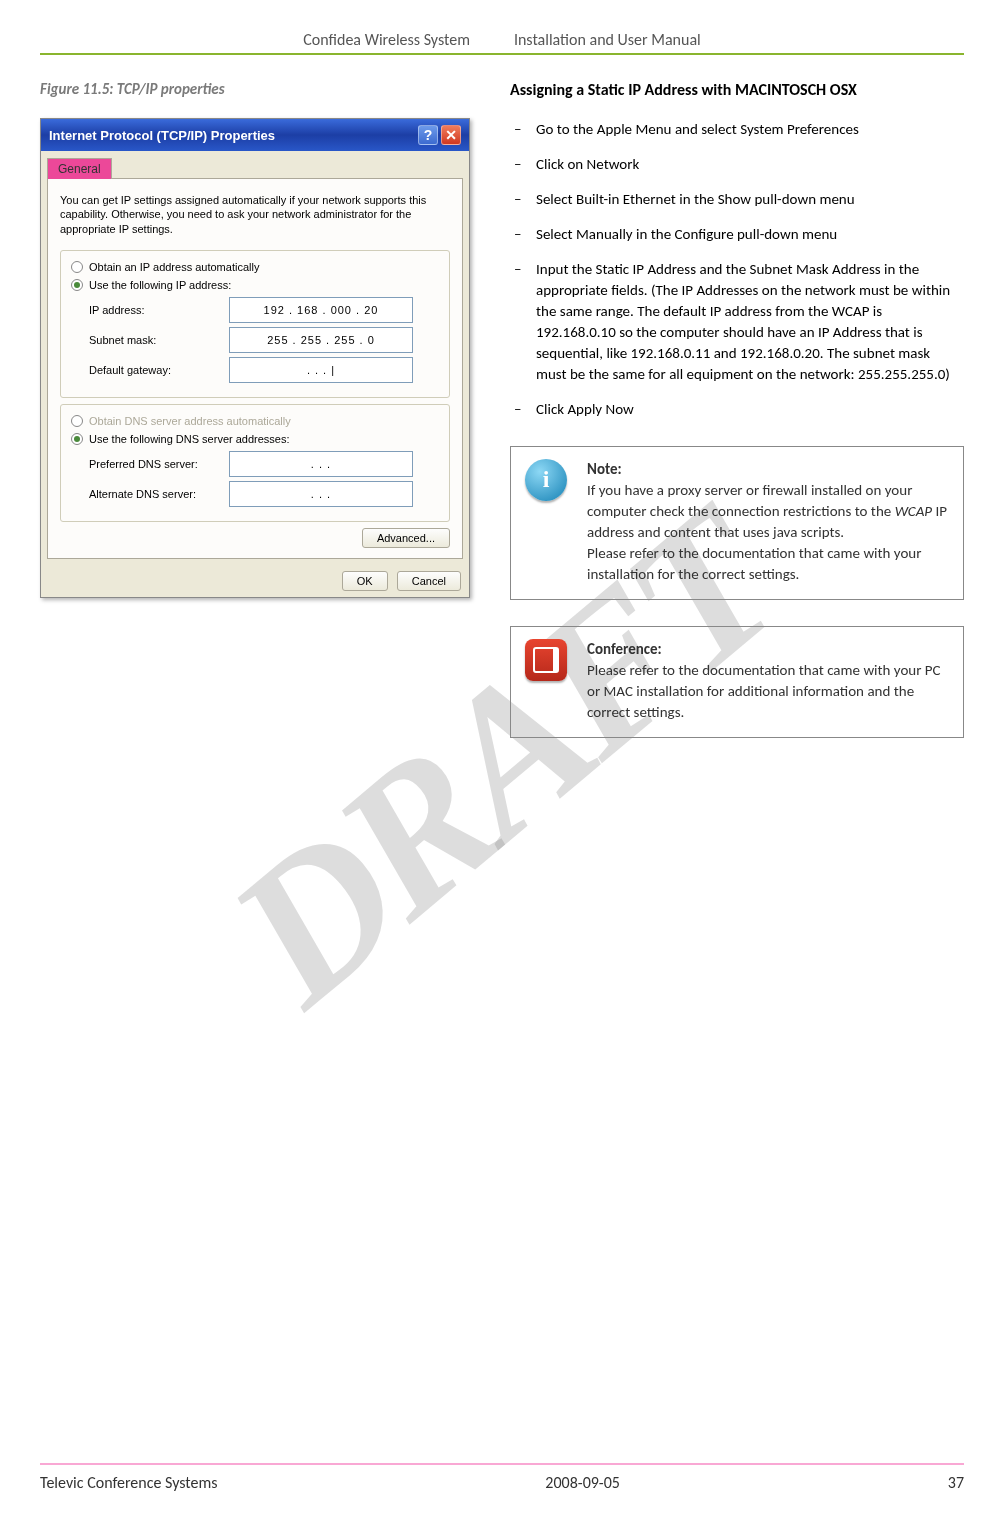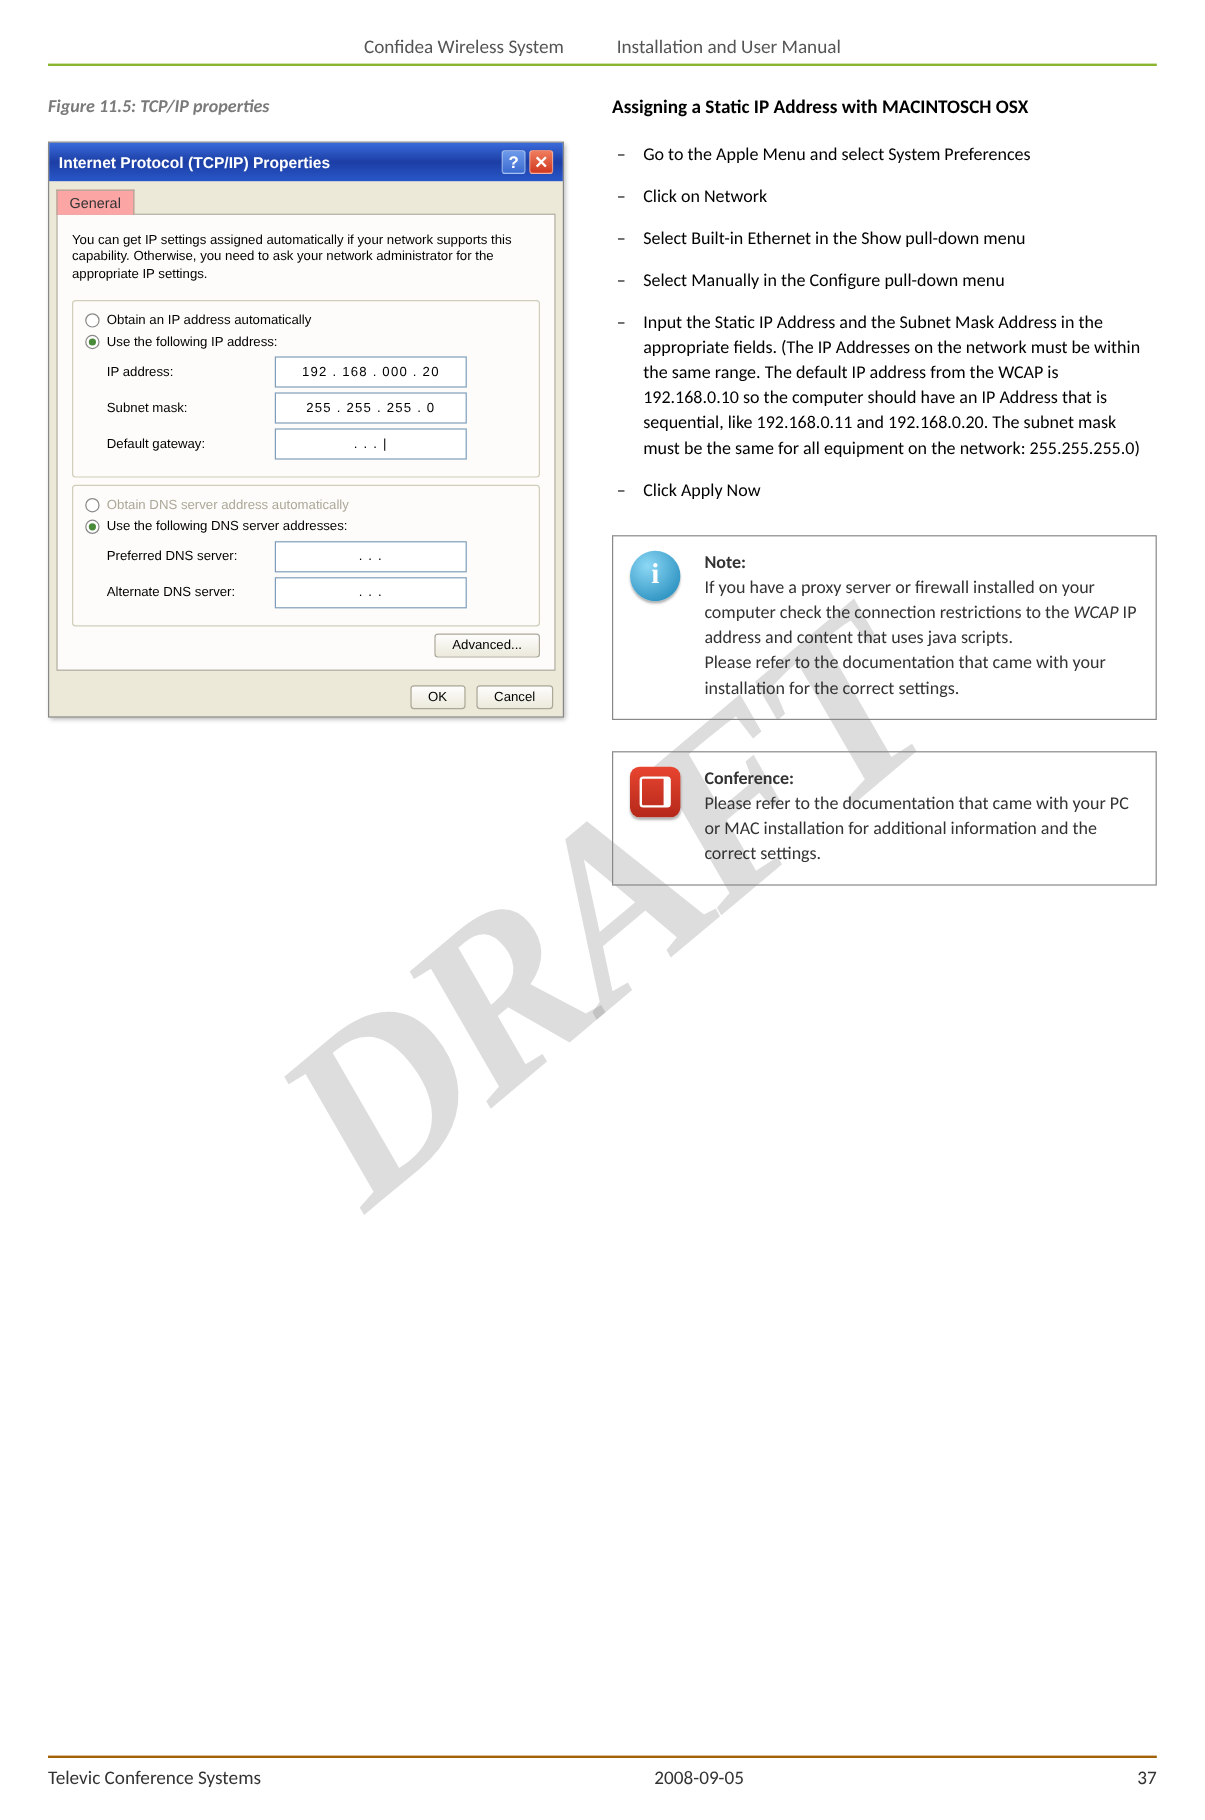--- a/index.html
+++ b/index.html
@@ -40,21 +40,21 @@
   }
   .footer {
     position: absolute;
     bottom: 25px;
     left: 40px;
     right: 40px;
     display: flex;
     justify-content: space-between;
     font-size: 16px;
     color: #333;
-    border-top: 2px solid #a16207;
+    border-top: 2px solid #f9a8d4;
     padding-top: 8px;
     z-index: 1;
   }
   .content {
     display: flex;
     gap: 30px;
     margin-top: 25px;
     position: relative;
     z-index: 1;
   }
@@ -94,21 +94,21 @@
     color: #fff;
     font-weight: bold;
     font-size: 14px;
     border: 1px solid rgba(255,255,255,0.4);
   }
   .help-btn { background: linear-gradient(#6d9aea,#3c6bd0); }
   .close-btn { background: linear-gradient(#f07c5c,#d03820); }
   .tab-strip { padding: 6px 6px 0 6px; }
   .tab {
     display: inline-block;
-    background: #fca5a5;
+    background: #ec4899;
     border: 1px solid #aca899;
     border-bottom: none;
     padding: 3px 10px;
     font-size: 12px;
     font-family: Tahoma, sans-serif;
     position: relative;
     top: 1px;
   }
   .tab-content {
     background: #fdfcfa;
@@ -152,21 +152,21 @@
   .field-row {
     display: flex;
     align-items: center;
     margin: 4px 0 4px 18px;
   }
   .field-label { width: 140px; }
   .ip-input {
     border: 1px solid #7f9db9;
     background: #fff;
     height: 20px;
-    width: 160px;
+    width: 184px;
     font-size: 11px;
     padding: 12px 6px;
     display: flex;
     align-items: center;
     justify-content: center;
     letter-spacing: 1px;
   }
   .btn-row { text-align: right; margin-top: 0; }
   .win-button {
     background: linear-gradient(#fdfdfd, #eceadb);

